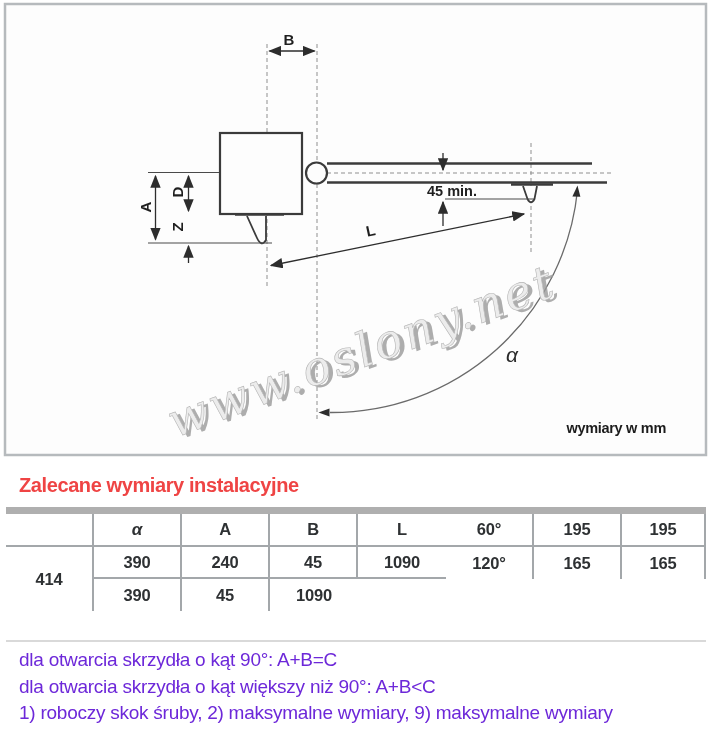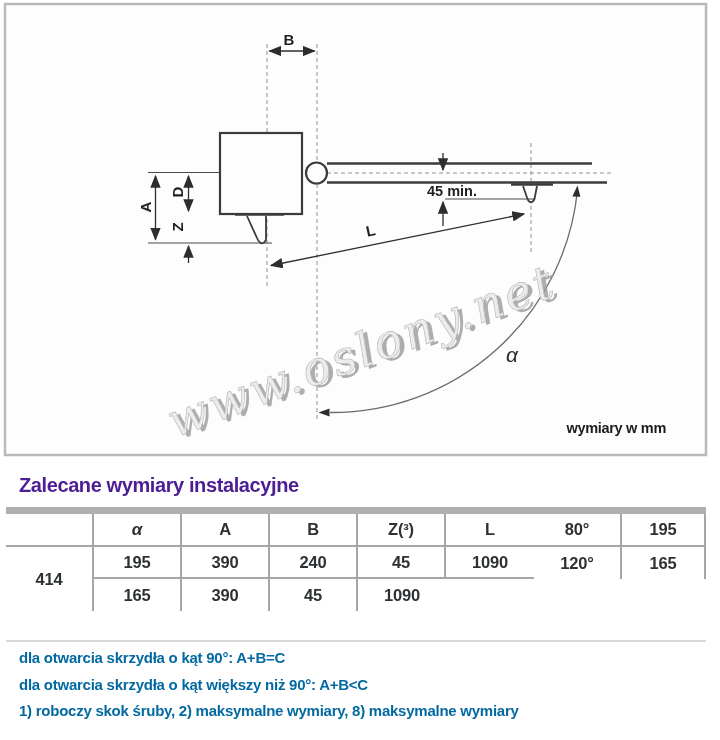--- a/index.html
+++ b/index.html
@@ -5,32 +5,32 @@
   html,body{margin:0;padding:0;background:#fff;}
   .canvas{position:relative;width:720px;height:740px;background:#fff;overflow:hidden;
           font-family:"Liberation Sans",sans-serif;}
   svg text{font-family:"Liberation Sans",sans-serif;}
   .dim-label{font-weight:700;font-size:15px;fill:#1f1f1f;}
   .min-label{font-weight:700;font-size:14.5px;fill:#1f1f1f;}
   .alpha-label{font-style:italic;font-size:21px;fill:#2a2a2a;}
   .units-note{font-weight:700;font-size:14.5px;fill:#1c1c1c;letter-spacing:-0.3px;}
   .wm{font-family:"DejaVu Serif",serif;font-style:italic;font-size:47px;letter-spacing:3px;}
   .section-heading{position:absolute;left:19px;top:474px;font-size:20px;font-weight:700;
-                   color:#4c1d95;letter-spacing:-0.4px;}
+                   color:#ef4444;letter-spacing:-0.4px;}
   .spec-table{position:absolute;left:6px;top:507px;width:700px;}
   .spec-table .topbar{height:7px;background:#afafaf;}
   .grid{display:grid;grid-template-columns:88px 88px 88px 88px 88px 88px 88px 84px;
         grid-template-rows:33px 32px 32px;}
   .cell{display:flex;align-items:center;justify-content:center;box-sizing:border-box;
         font-size:16.5px;font-weight:700;color:#2e3133;letter-spacing:-0.2px;}
   .br{border-right:2px solid #a3a7aa;}
   .bb{border-bottom:2px solid #a3a7aa;}
   .alpha-cell{font-style:italic;font-size:17px;}
   .faint-divider{position:absolute;left:6px;top:640px;width:700px;height:2px;background:#d9d9d9;}
-  .footnote{position:absolute;left:19px;font-size:15px;font-weight:700;color:#0369a1;
+  .footnote{position:absolute;left:19px;font-size:19px;font-weight:400;color:#6d28d9;
             letter-spacing:-0.25px;white-space:nowrap;}
   .fn1{top:649px;} .fn2{top:676px;} .fn3{top:702px;}
 </style>
 </head>
 <body>
 
 <div class="canvas">
 
   <svg width="720" height="462" viewBox="0 0 720 462" style="position:absolute;left:0;top:0;">
     <defs>
@@ -96,41 +96,40 @@
   <div class="section-heading">Zalecane wymiary instalacyjne</div>
 
   <div class="spec-table">
     <div class="topbar"></div>
     <div class="grid">
 
       <div class="cell br bb"></div>
       <div class="cell br bb alpha-cell">α</div>
       <div class="cell br bb">A</div>
       <div class="cell br bb">B</div>
-      <div class="cell br bb">Z(³)</div>
       <div class="cell bb">L</div>
 
       <div class="cell br" style="grid-column:1;grid-row:2/4;">414</div>
 
-      <div class="cell br bb">80°</div>
+      <div class="cell br bb">60°</div>
       <div class="cell br bb">195</div>
       <div class="cell br bb">195</div>
       <div class="cell br bb">390</div>
       <div class="cell br bb">240</div>
       <div class="cell br bb">45</div>
       <div class="cell bb">1090</div>
 
       <div class="cell br">120°</div>
       <div class="cell br">165</div>
       <div class="cell br">165</div>
       <div class="cell br">390</div>
       <div class="cell br">45</div>
       <div class="cell">1090</div>
     </div>
   </div>
 
   <div class="faint-divider"></div>
 
   <div class="footnote fn1">dla otwarcia skrzydła o kąt 90°: A+B=C</div>
   <div class="footnote fn2">dla otwarcia skrzydła o kąt większy niż 90°: A+B&lt;C</div>
-  <div class="footnote fn3">1) roboczy skok śruby, 2) maksymalne wymiary, 8) maksymalne wymiary</div>
+  <div class="footnote fn3">1) roboczy skok śruby, 2) maksymalne wymiary, 9) maksymalne wymiary</div>
 
 </div>
 
 </body></html>

